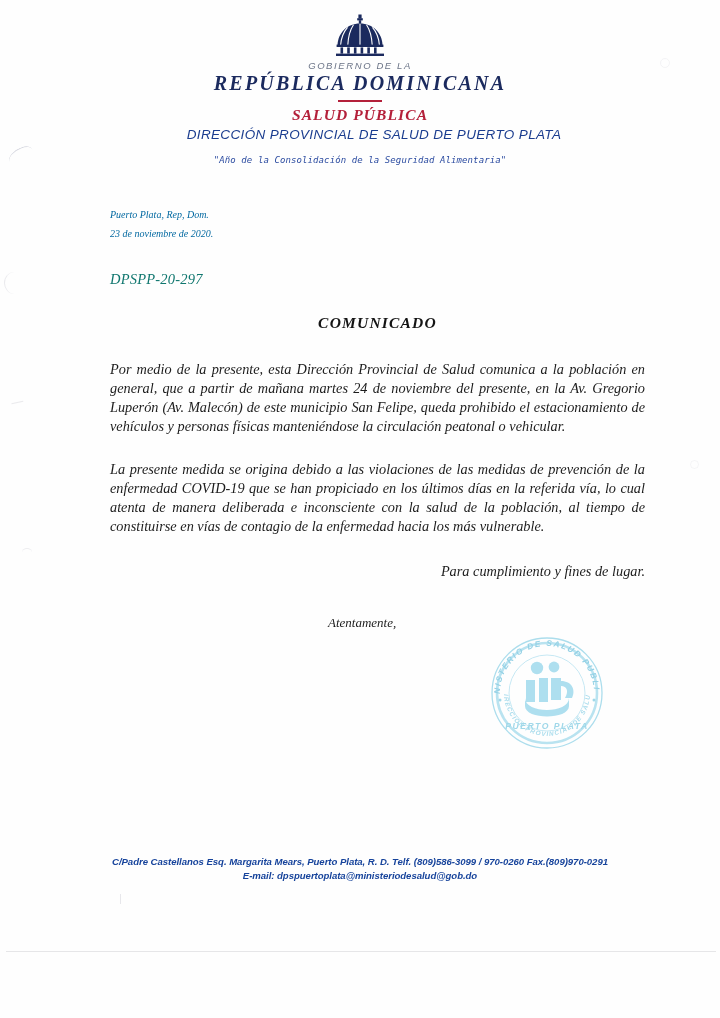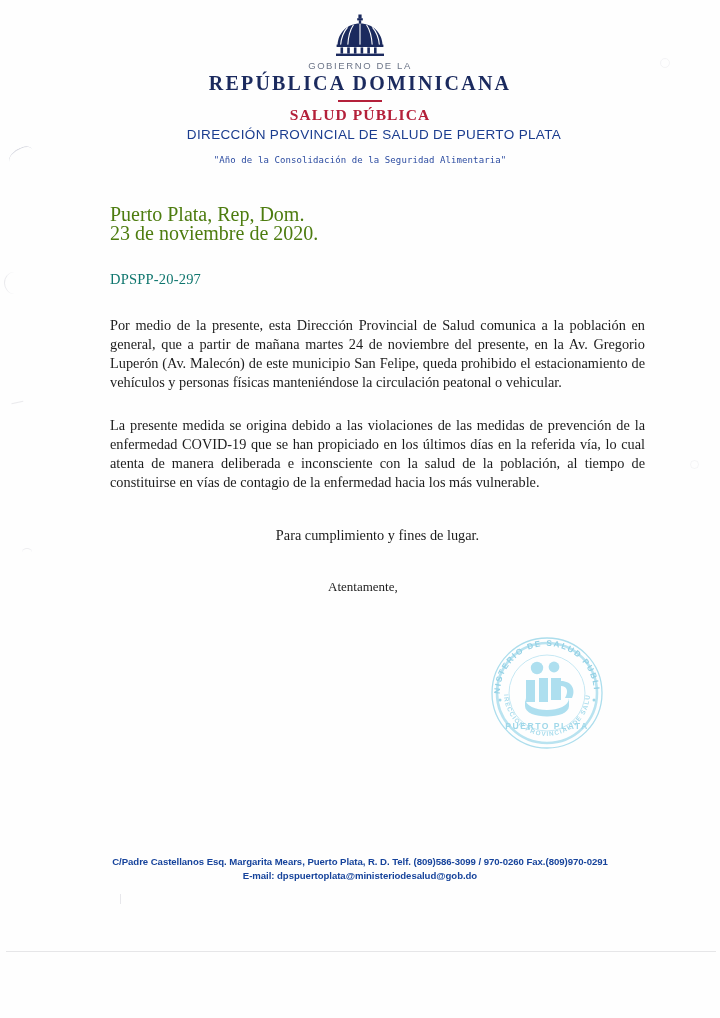--- a/index.html
+++ b/index.html
@@ -15,20 +15,21 @@
     font-family: "Liberation Serif", serif;
     color: #1a1a1a;
   }
 
   .page {
     position: absolute;
     left: 0; top: 0;
     width: 720px;
     height: 1018px;
     background: #fefefe;
+    font-style: italic;
   }
 
   
   .scan-edge-bottom {
     position: absolute;
     left: 6px; top: 951px;
     width: 710px; height: 1px;
     background: #e6e6e8;
   }
   .scan-smudge-a {
@@ -146,23 +147,23 @@
   }
 
   
   .body-area {
     position: absolute;
     left: 110px;
     top: 205px;
     width: 535px;
   }
   .place-date {
-    font-size: 20px;
+    font-size: 10px;
     line-height: 19px;
-    color: #4d7c0f;
+    color: #0369a1;
   }
   .refno {
     margin-top: 28px;
     font-size: 14.5px;
     letter-spacing: .2px;
     color: #0f766e;
   }
   .doc-title {
     margin-top: 26px;
     text-align: center;
@@ -173,22 +174,22 @@
   }
   .para {
     margin-top: 28px;
     font-size: 14.3px;
     line-height: 19px;
     text-align: justify;
     color: #1c1c1c;
   }
   .para.p2 { margin-top: 24px; }
   .para.p3 {
-    margin-top: 34px;
-    text-align: center;
+    margin-top: 26px;
+    text-align: right;
   }
 
   .closing {
     margin-top: 34px;
     padding-left: 218px;
     font-size: 13px;
     color: #1c1c1c;
   }
 
   
@@ -315,20 +316,21 @@
 
   <div class="body-area">
 
     <div class="place-date">
       <div>Puerto Plata, Rep, Dom.</div>
       <div>23 de noviembre de 2020.</div>
     </div>
 
     <div class="refno">DPSPP-20-297</div>
 
+    <div class="doc-title">COMUNICADO</div>
 
     <div class="para p1">Por medio de la presente, esta Dirección Provincial de Salud comunica a la población en general, que a partir de mañana martes 24 de noviembre del presente, en   la Av.  Gregorio Luperón (Av. Malecón) de este municipio San Felipe,  queda prohibido el estacionamiento de vehículos y personas físicas manteniéndose la circulación peatonal o vehicular.</div>
     <div class="para p2">La presente medida se origina debido a las  violaciones de  las medidas de prevención de la enfermedad COVID-19 que se han propiciado en los últimos días en la referida vía, lo cual atenta de manera deliberada e inconsciente con la salud de la población, al tiempo de constituirse en vías de contagio de la enfermedad hacia los  más vulnerable.</div>
     <div class="para p3">Para cumplimiento y fines de lugar.</div>
 
     <div class="closing">Atentamente,</div>
   </div>
 
 
   <svg class="seal" viewBox="0 0 130 130">

